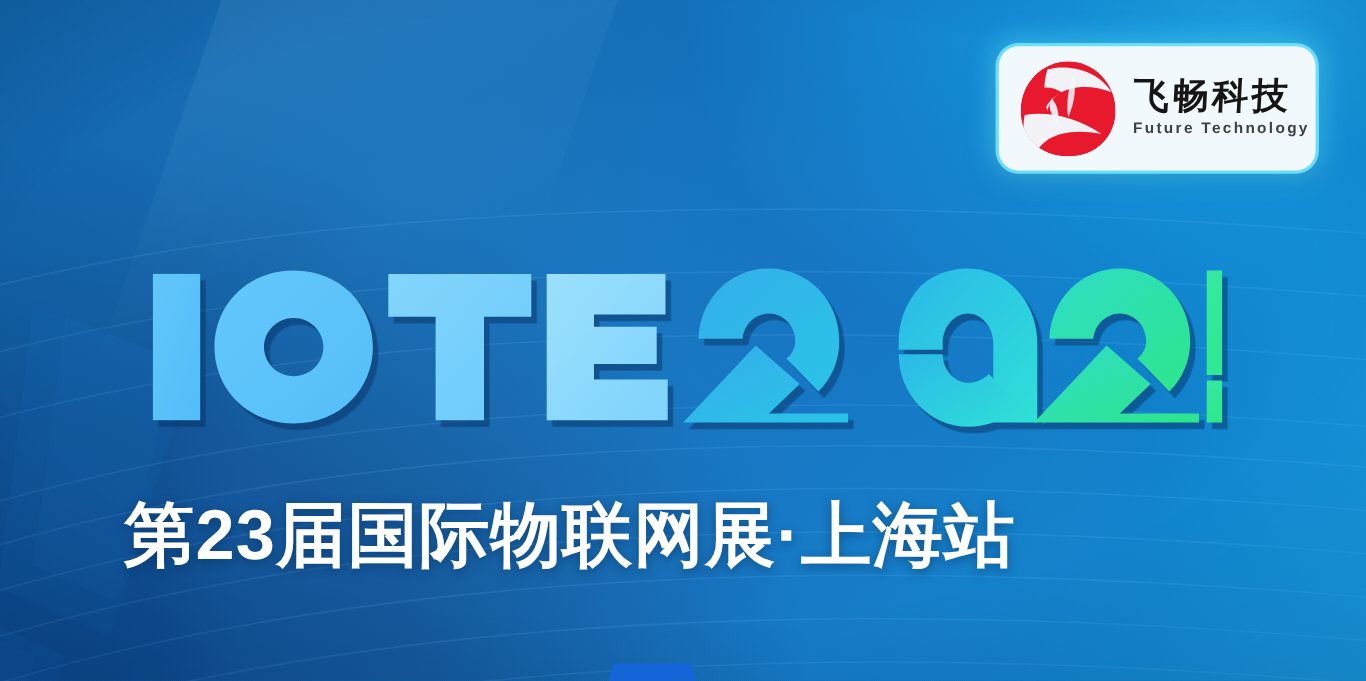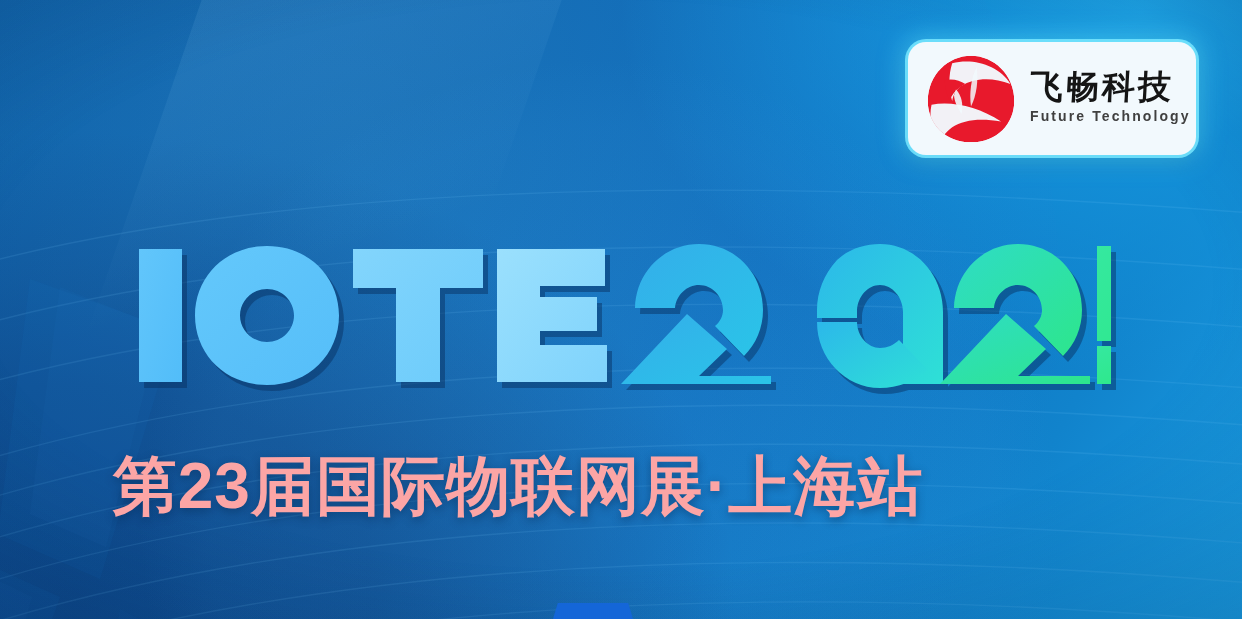--- a/index.html
+++ b/index.html
@@ -143,21 +143,21 @@
     filter: drop-shadow(5px 6px 0 rgba(6, 45, 92, 0.45));
   }
 
   
   .subtitle {
     position: absolute;
     left: 0;
     top: 452px;
     width: 1036px;
     text-align: center;
-    color: #fca5a5;
+    color: #ffffff;
     font-size: 64px;
     font-weight: 700;
     letter-spacing: 1px;
     line-height: 1.08;
     white-space: nowrap;
     text-shadow: 0 3px 10px rgba(4, 38, 78, 0.45);
   }
 
   
   .bottom-chip {

